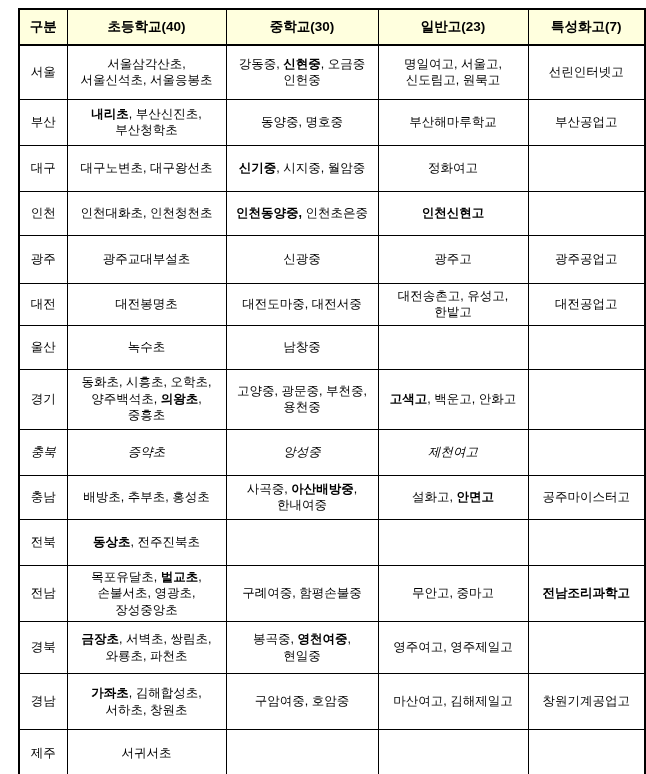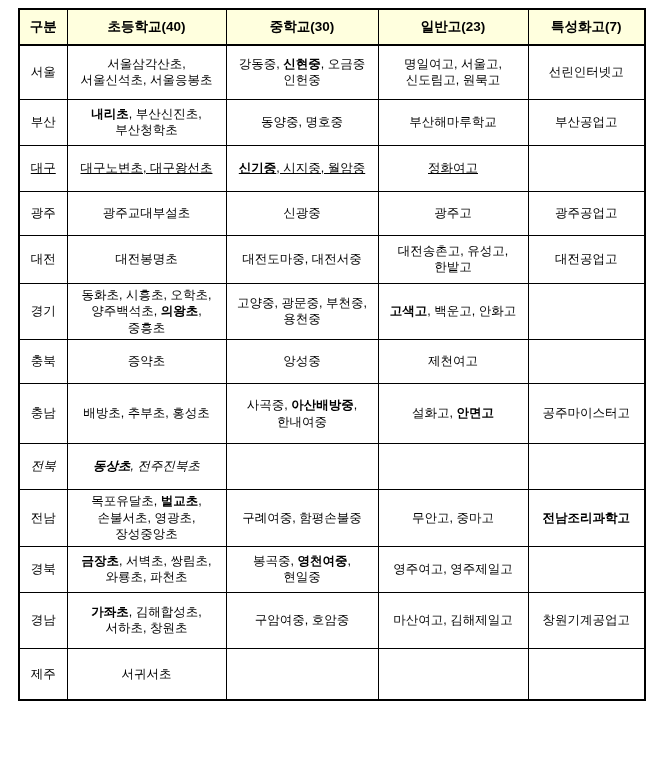--- a/index.html
+++ b/index.html
@@ -36,21 +36,21 @@
     font-size: 12.5px;
     line-height: 1.32;
     white-space: pre-line;
     padding: 3px 2px;
     background: #ffffff;
   }
   td .b { font-weight: bold; }
   
   tbody tr:nth-child(1)  { height: 54px; }
   tbody tr:nth-child(2)  { height: 46px; }
-  tbody tr:nth-child(3)  { height: 46px; text-decoration: underline; }
+  tbody tr:nth-child(3)  { height: 46px; }
   tbody tr:nth-child(4)  { height: 44px; }
   tbody tr:nth-child(5)  { height: 48px; }
   tbody tr:nth-child(6)  { height: 42px; }
   tbody tr:nth-child(7)  { height: 44px; }
   tbody tr:nth-child(8)  { height: 60px; }
   tbody tr:nth-child(9)  { height: 46px; font-style: italic; }
   tbody tr:nth-child(10) { height: 44px; }
   tbody tr:nth-child(11) { height: 46px; }
   tbody tr:nth-child(12) { height: 56px; }
   tbody tr:nth-child(13) { height: 52px; }
@@ -98,33 +98,47 @@
     <td class="cell"><span>부산공업고</span></td>
   </tr>
         <tr>
     <td>대구</td>
     <td class="cell"><span>대구노변초, 대구왕선초</span></td>
     <td class="cell"><span class="b">신기중</span><span>, 시지중, 월암중</span></td>
     <td class="cell"><span>정화여고</span></td>
     <td class="cell"></td>
   </tr>
         <tr>
+    <td>인천</td>
+    <td class="cell"><span>인천대화초, 인천청천초</span></td>
+    <td class="cell"><span class="b">인천동양중,</span><span> 인천초은중</span></td>
+    <td class="cell"><span class="b">인천신현고</span></td>
+    <td class="cell"></td>
+  </tr>
+        <tr>
     <td>광주</td>
     <td class="cell"><span>광주교대부설초</span></td>
     <td class="cell"><span>신광중</span></td>
     <td class="cell"><span>광주고</span></td>
     <td class="cell"><span>광주공업고</span></td>
   </tr>
         <tr>
     <td>대전</td>
     <td class="cell"><span>대전봉명초</span></td>
     <td class="cell"><span>대전도마중, 대전서중</span></td>
     <td class="cell"><span>대전송촌고, 유성고,
 한밭고</span></td>
     <td class="cell"><span>대전공업고</span></td>
+  </tr>
+        <tr>
+    <td>울산</td>
+    <td class="cell"><span>녹수초</span></td>
+    <td class="cell"><span>남창중</span></td>
+    <td class="cell"></td>
+    <td class="cell"></td>
   </tr>
         <tr>
     <td>경기</td>
     <td class="cell"><span>동화초, 시흥초, 오학초,
 양주백석초, </span><span class="b">의왕초</span><span>,
 중흥초</span></td>
     <td class="cell"><span>고양중, 광문중, 부천중,
 용천중</span></td>
     <td class="cell"><span class="b">고색고</span><span>, 백운고, 안화고</span></td>
     <td class="cell"></td>

